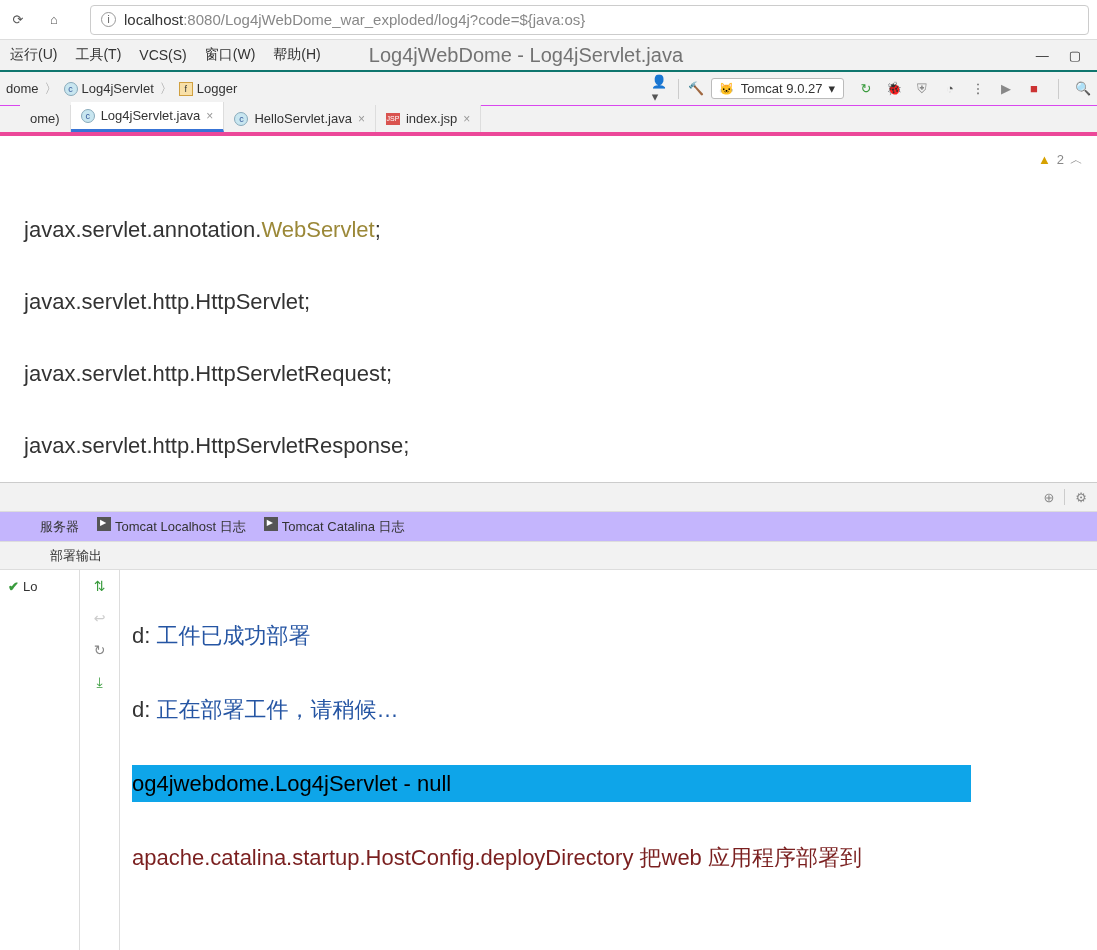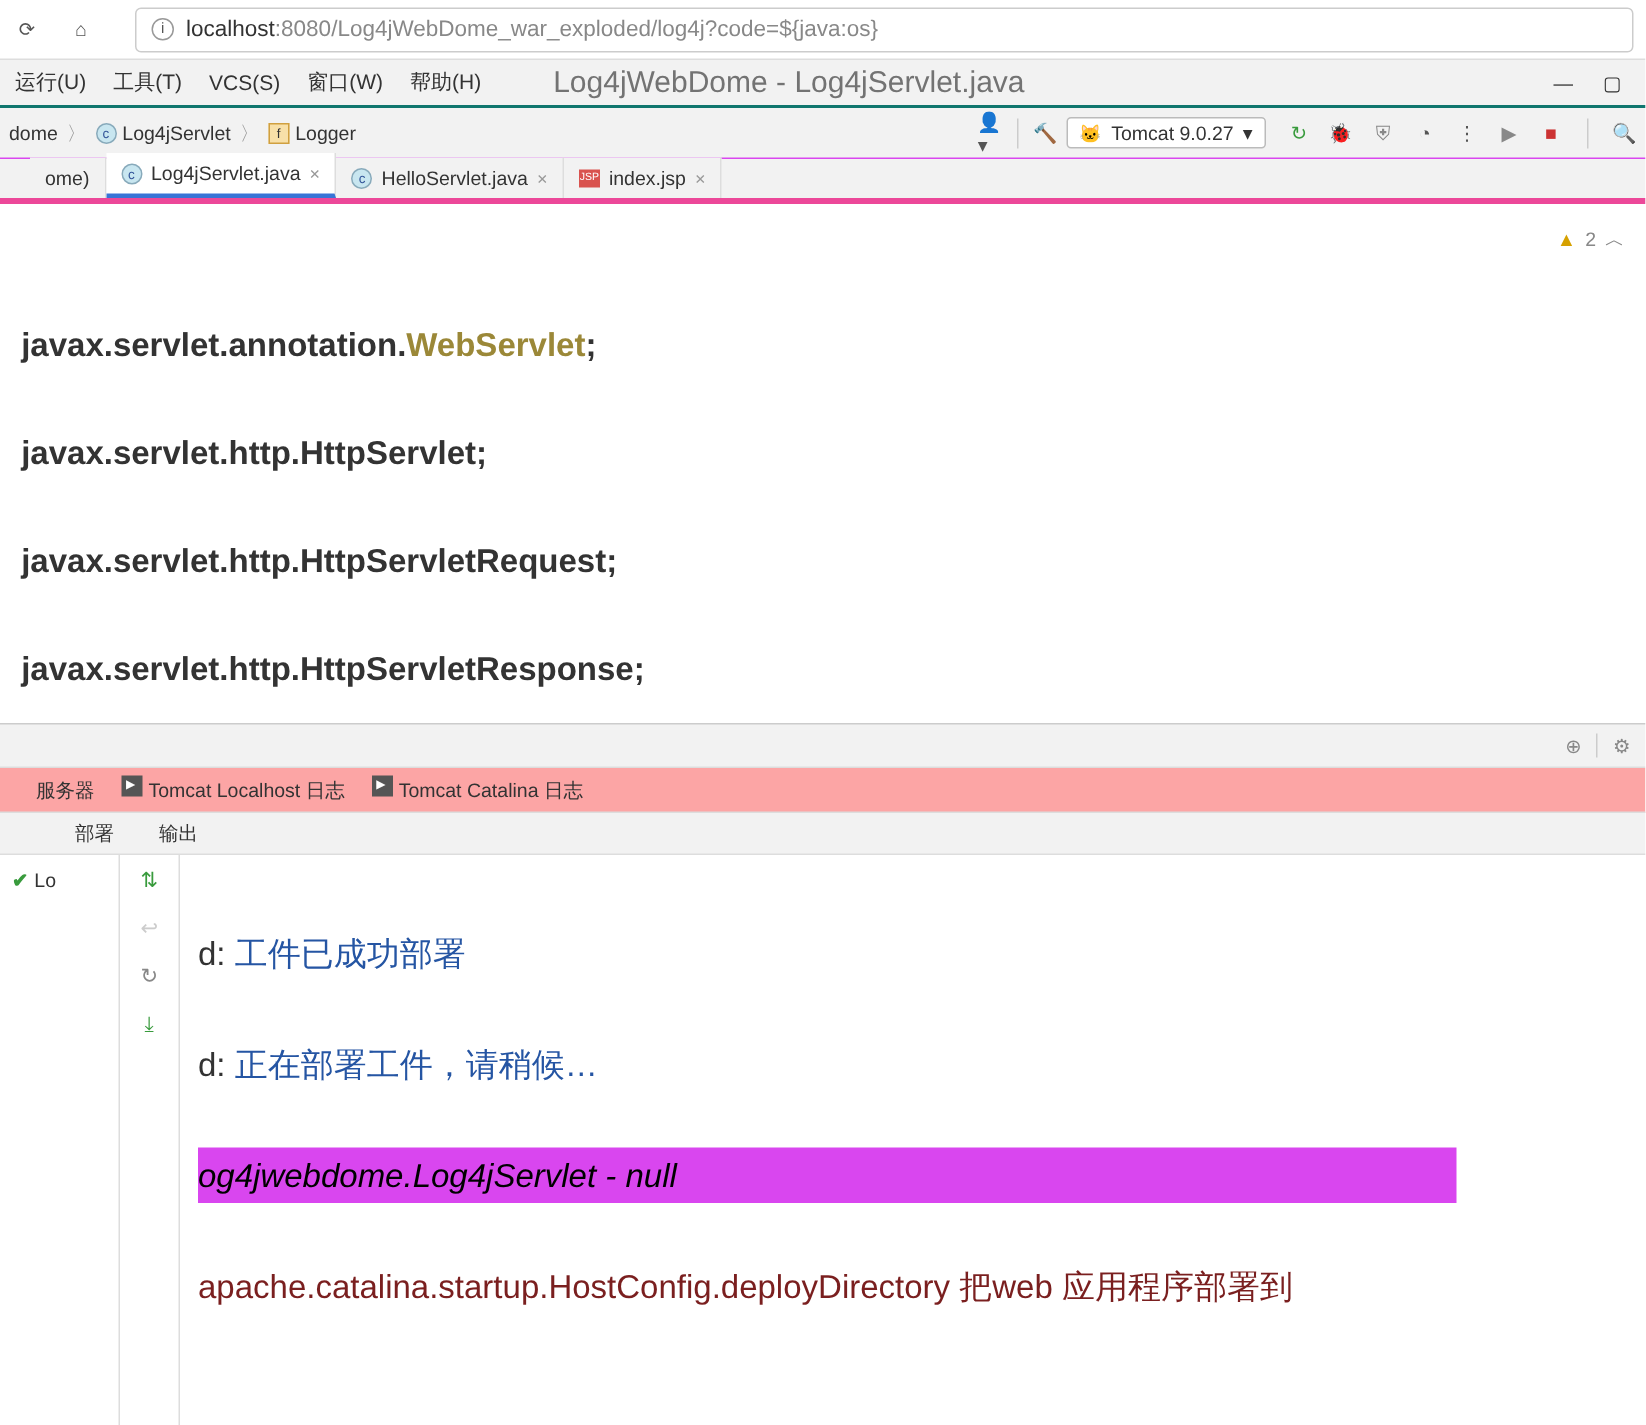--- a/index.html
+++ b/index.html
@@ -37,50 +37,50 @@
 
 
 .editor-tabs { height:30px; display:flex; align-items:flex-end; background:#f2f2f2; border-bottom:4px solid #ec4899; padding-left:20px; }
 .etab { display:flex; align-items:center; gap:6px; padding:6px 10px; font-size:13px; border-right:1px solid #ddd; background:#f2f2f2; position:relative; }
 .etab.active { background:#fff; border-bottom:3px solid #3874d6; }
 .etab .close { color:#999; font-size:12px; }
 .jsp-icon { width:14px; height:12px; background:#d9534f; color:#fff; font-size:7px; display:flex; align-items:center; justify-content:center; }
 
 
 .editor { font-family:"Consolas","Courier New",monospace; font-size:22px; line-height:36px; padding:4px 0 8px 0; white-space:pre; overflow:hidden; position:relative; height:346px; }
-.code-line { padding-left:8px;font-weight:bold; }
+.code-line { padding-left:18px; }
 .id-anno { color:#9b8838; }
 .editor-top-right { position:absolute; top:6px; right:14px; display:flex; align-items:center; gap:6px; font-size:13px; color:#888; }
 .warn-tri { color:#d6a100; }
 
 
 .panel-header { height:30px; background:#f2f2f2; border-top:1px solid #ccc; border-bottom:1px solid #ddd; display:flex; align-items:center; justify-content:flex-end; gap:10px; padding:0 10px; }
 .panel-gear { color:#888; }
 
-.panel-tabs { height:30px; background:#fca5a5; border-bottom:1px solid #ddd; display:flex; align-items:center; padding-left:24px; gap:18px; font-size:13px; color:#333; }
+.panel-tabs { height:30px; background:#c4b5fd; border-bottom:1px solid #ddd; display:flex; align-items:center; padding-left:40px; gap:18px; font-size:13px; color:#333; }
 .ptab-lbl { font-weight:normal; }
 .ptab-icon { width:14px; height:14px; background:#555; display:inline-block; margin-right:4px; position:relative; }
 .ptab-icon::after { content:"▶"; color:#fff; font-size:8px; position:absolute; left:3px; top:1px; }
 
-.panel-sub { height:28px; background:#f2f2f2; border-bottom:1px solid #ddd; display:flex; align-items:center; padding-left:50px; gap:30px; font-size:13px; }
+.panel-sub { height:28px; background:#f2f2f2; border-bottom:1px solid #ddd; display:flex; align-items:center; padding-left:50px; font-size:13px; }
 
 .panel-body { display:flex; height:380px; }
 .panel-side { width:80px; border-right:1px solid #ddd; padding-top:6px; }
 .side-item { display:flex; align-items:center; gap:4px; padding:3px 8px; font-size:13px; }
 .check-ic { color:#399b3d; font-weight:bold; }
 
 .panel-gutter { width:40px; border-right:1px solid #ddd; display:flex; flex-direction:column; align-items:center; padding-top:8px; gap:16px; }
 .gutter-ic { font-size:14px; color:#888; }
 .gutter-grn { color:#399b3d; }
 
 .console { flex:1; font-family:"Consolas","Courier New",monospace; font-size:22px; line-height:37px; padding:10px 0 0 12px; overflow:hidden; white-space:pre; }
 .con-line { }
 .con-blue { color:#2555a3; }
 .con-num { color:#1565c0; }
-.con-hl { background:#d946ef; color:#000; display:inline-block;font-style:italic; }
+.con-hl { background:#0ea5e9; color:#000; display:inline-block; }
 .con-dark { color:#7a1f1f; }
 </style>
 </head>
 <body>
 
 <div class="browser-bar">
   <div class="nav-btn">⟳</div>
   <div class="nav-btn">⌂</div>
   <div class="url-bar">
     <span style="border:1px solid #999;border-radius:50%;width:15px;height:15px;font-size:10px;display:flex;align-items:center;justify-content:center;">i</span>

